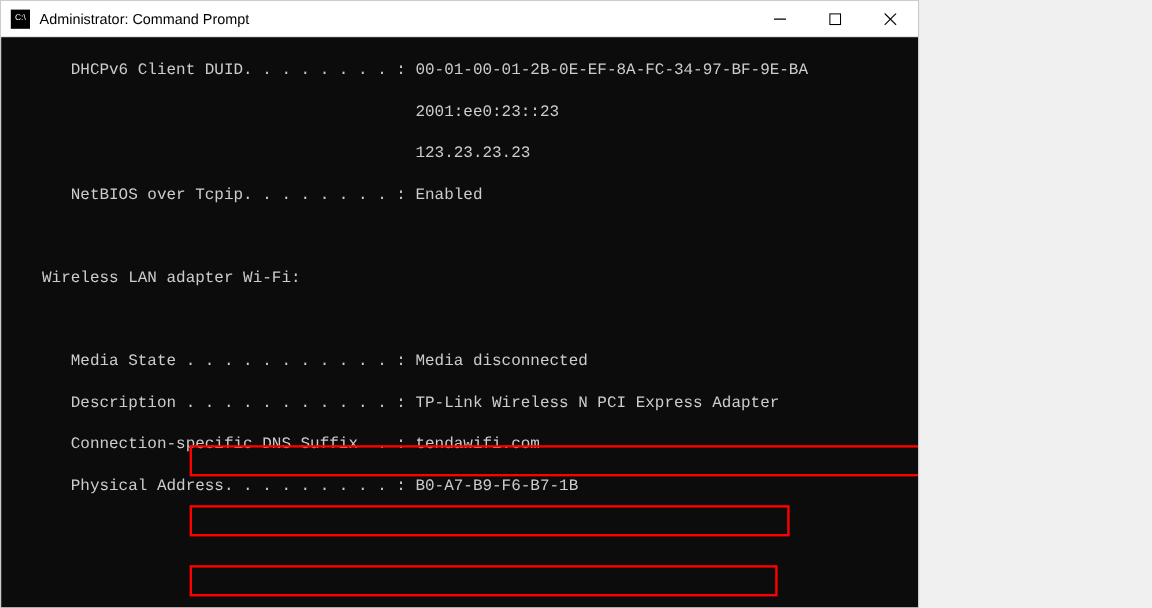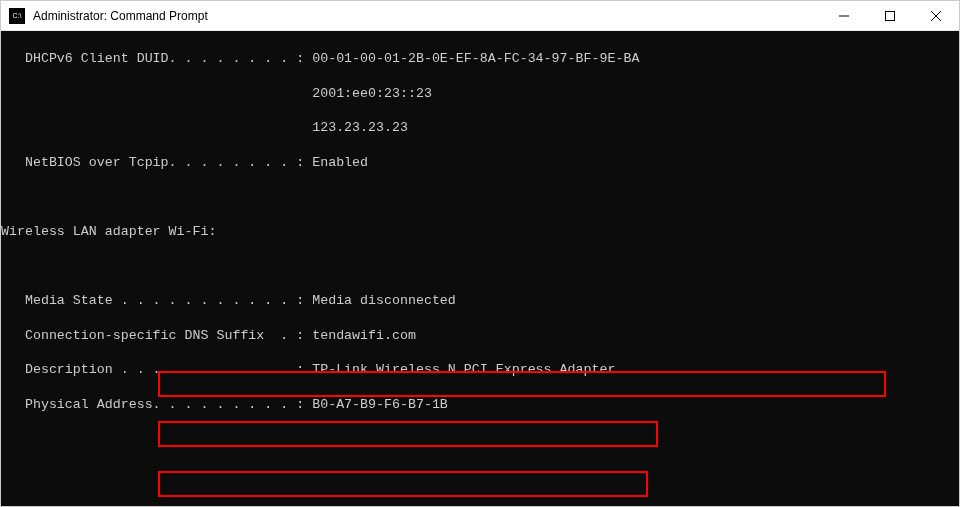--- a/index.html
+++ b/index.html
@@ -4,21 +4,21 @@
   <style>
     * { margin: 0; padding: 0; box-sizing: border-box; }
     body {
       width: 960px;
       height: 507px;
       background: #f0f0f0;
       font-family: 'Consolas', 'Courier New', monospace;
       overflow: hidden;
     }
     .window {
-      width: 960px;
+      width: 766px;
       height: 507px;
       background: #ffffff;
       display: flex;
       flex-direction: column;
       border: 1px solid #cccccc;
     }
     .titlebar {
       height: 30px;
       background: #ffffff;
       display: flex;
@@ -68,21 +68,21 @@
       flex: 1;
       background: #0c0c0c;
       color: #cccccc;
       padding: 2px 0 0 0;
       font-size: 13.3px;
       line-height: 1.3;
       white-space: pre;
       overflow: hidden;
       position: relative;
     }
-    .line { white-space: pre; }
+    .line { white-space: pre; margin-left: 34px; }
     .highlight-box {
       position: absolute;
       border: 2px solid #ff0000;
       background: transparent;
     }
   </style>
 </head>
 <body>
 
 <div class="window">
@@ -111,22 +111,22 @@
 
   <div class="terminal">
 <div class="line">   DHCPv6 Client DUID. . . . . . . . : 00-01-00-01-2B-0E-EF-8A-FC-34-97-BF-9E-BA</div>
 <div class="line">                                       2001:ee0:23::23</div>
 <div class="line">                                       123.23.23.23</div>
 <div class="line">   NetBIOS over Tcpip. . . . . . . . : Enabled</div>
 <div class="line">&nbsp;</div>
 <div class="line">Wireless LAN adapter Wi-Fi:</div>
 <div class="line">&nbsp;</div>
 <div class="line">   Media State . . . . . . . . . . . : Media disconnected</div>
+<div class="line">   Description . . . . . . . . . . . : TP-Link Wireless N PCI Express Adapter</div>
 <div class="line">   Connection-specific DNS Suffix  . : tendawifi.com</div>
-<div class="line">   Description . . . . . . . . . . . : TP-Link Wireless N PCI Express Adapter</div>
 <div class="line">   Physical Address. . . . . . . . . : B0-A7-B9-F6-B7-1B</div>
 
 
 
 
 
 
 
 
 

